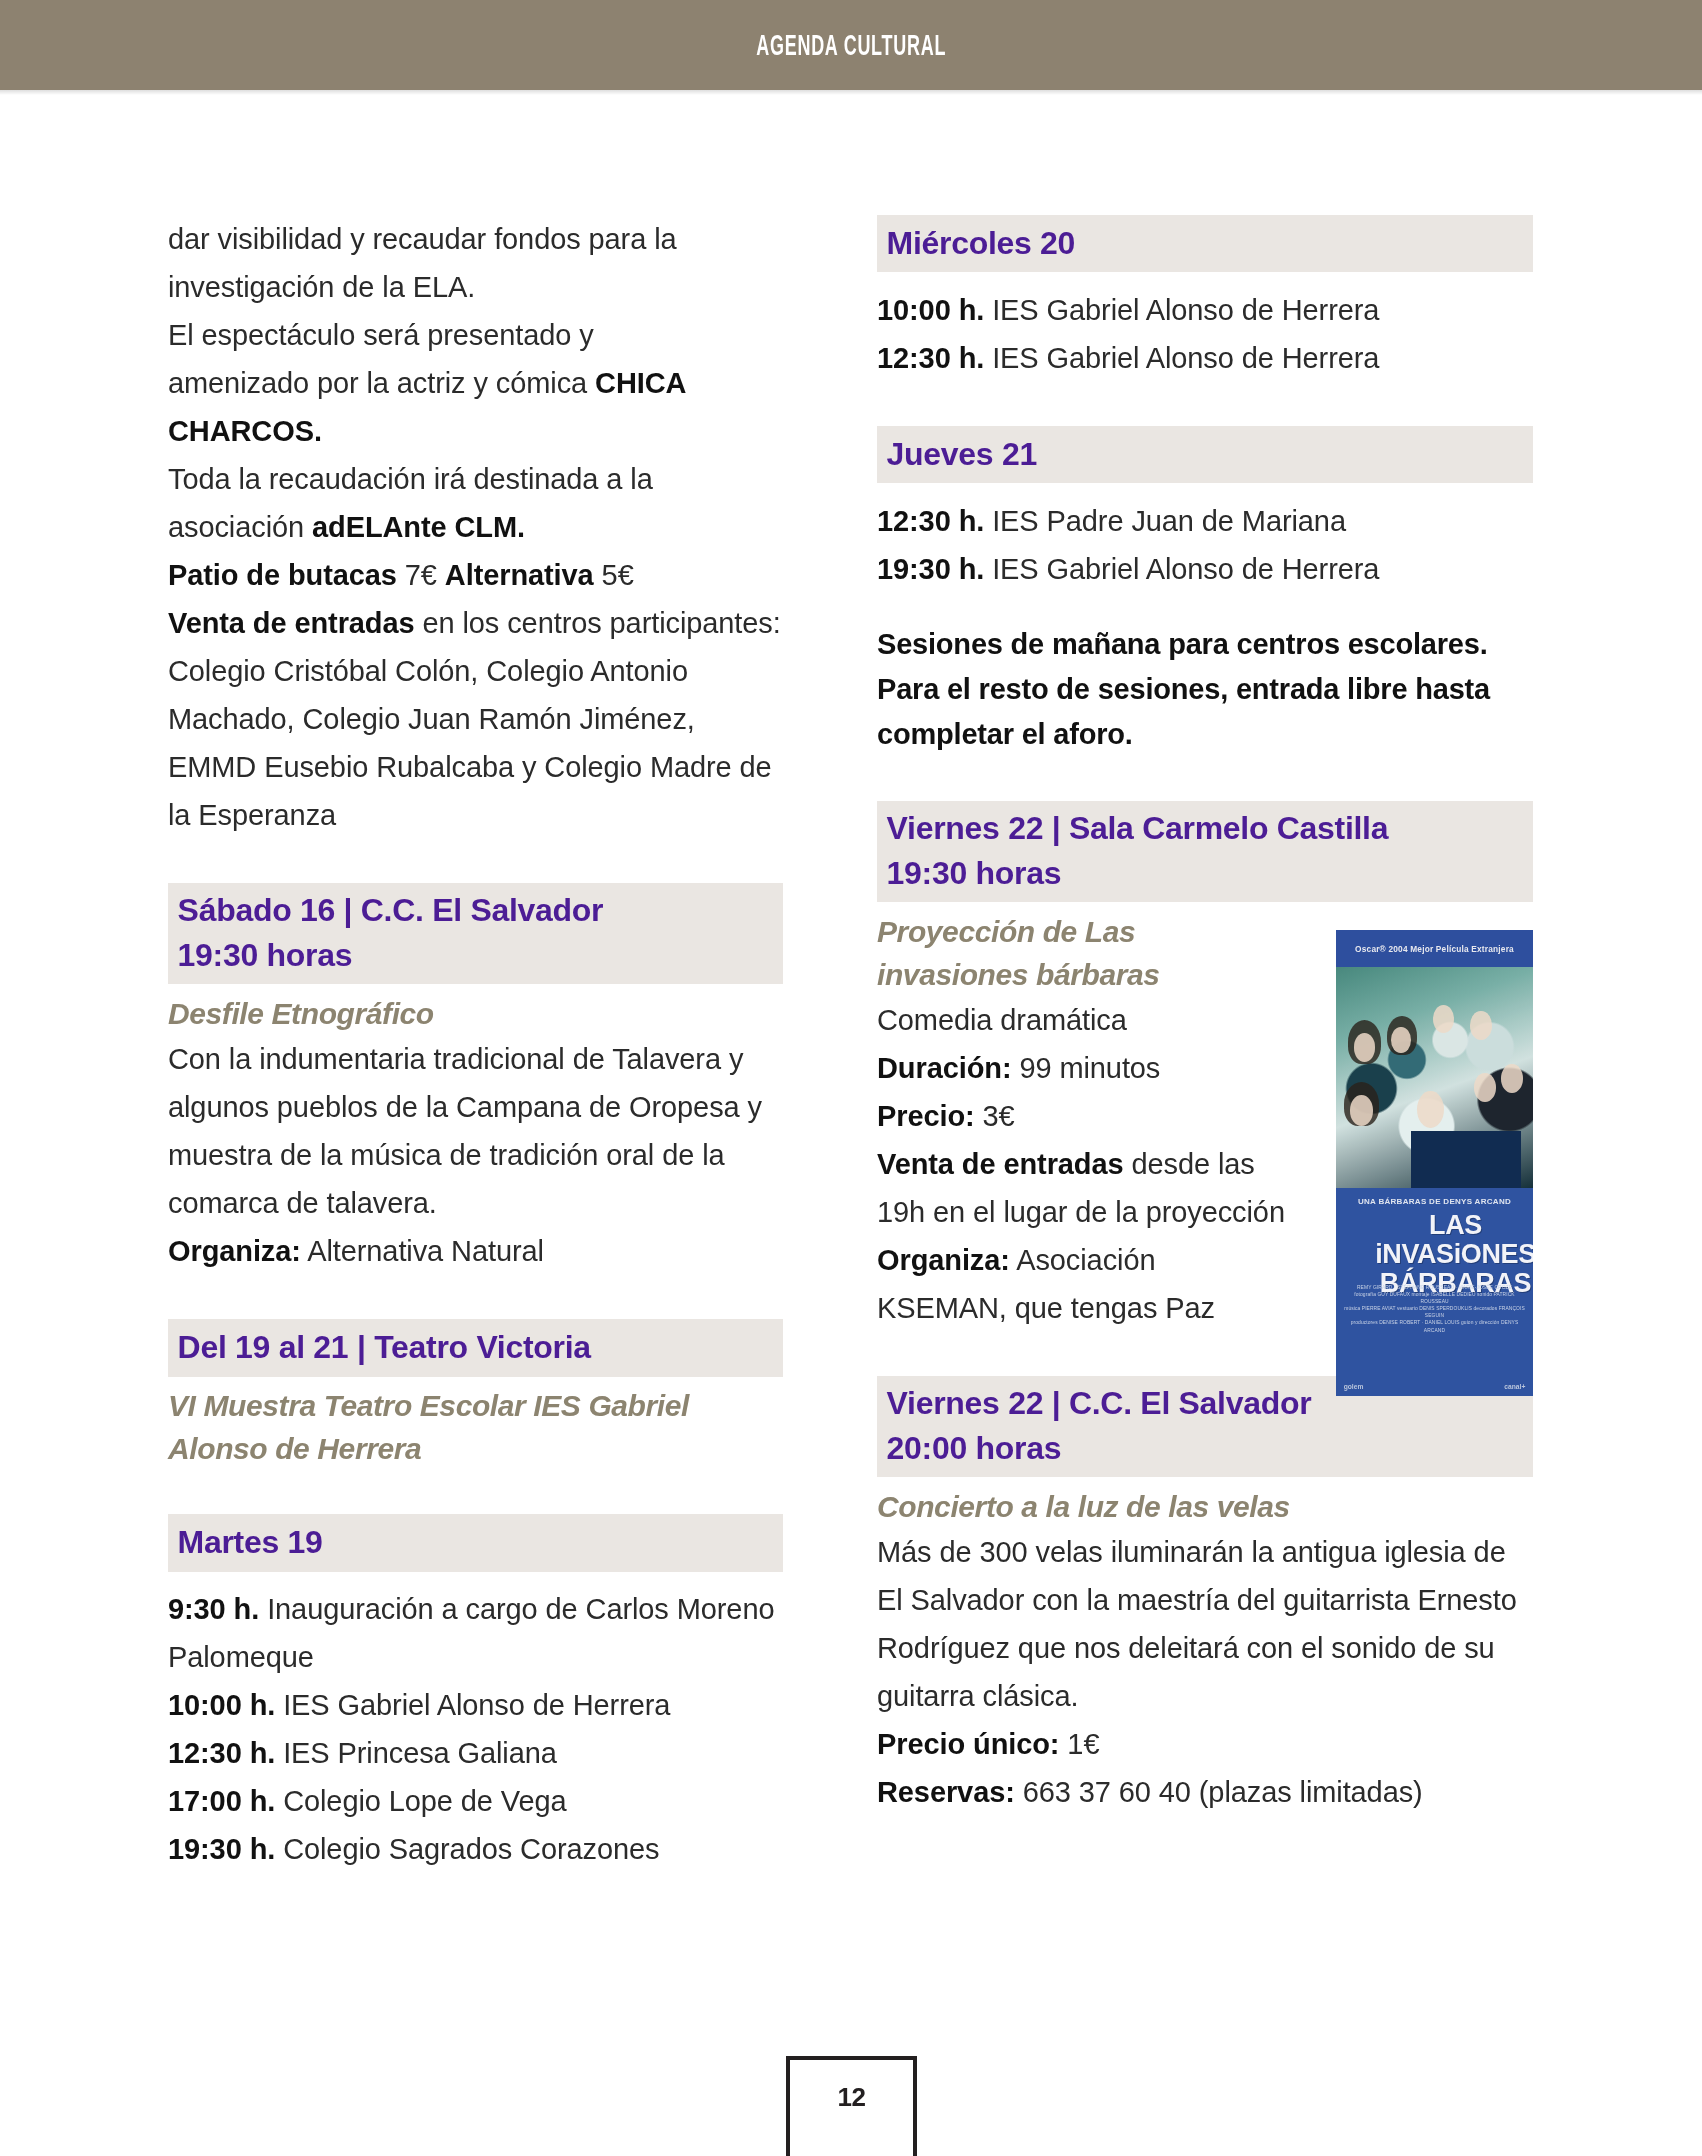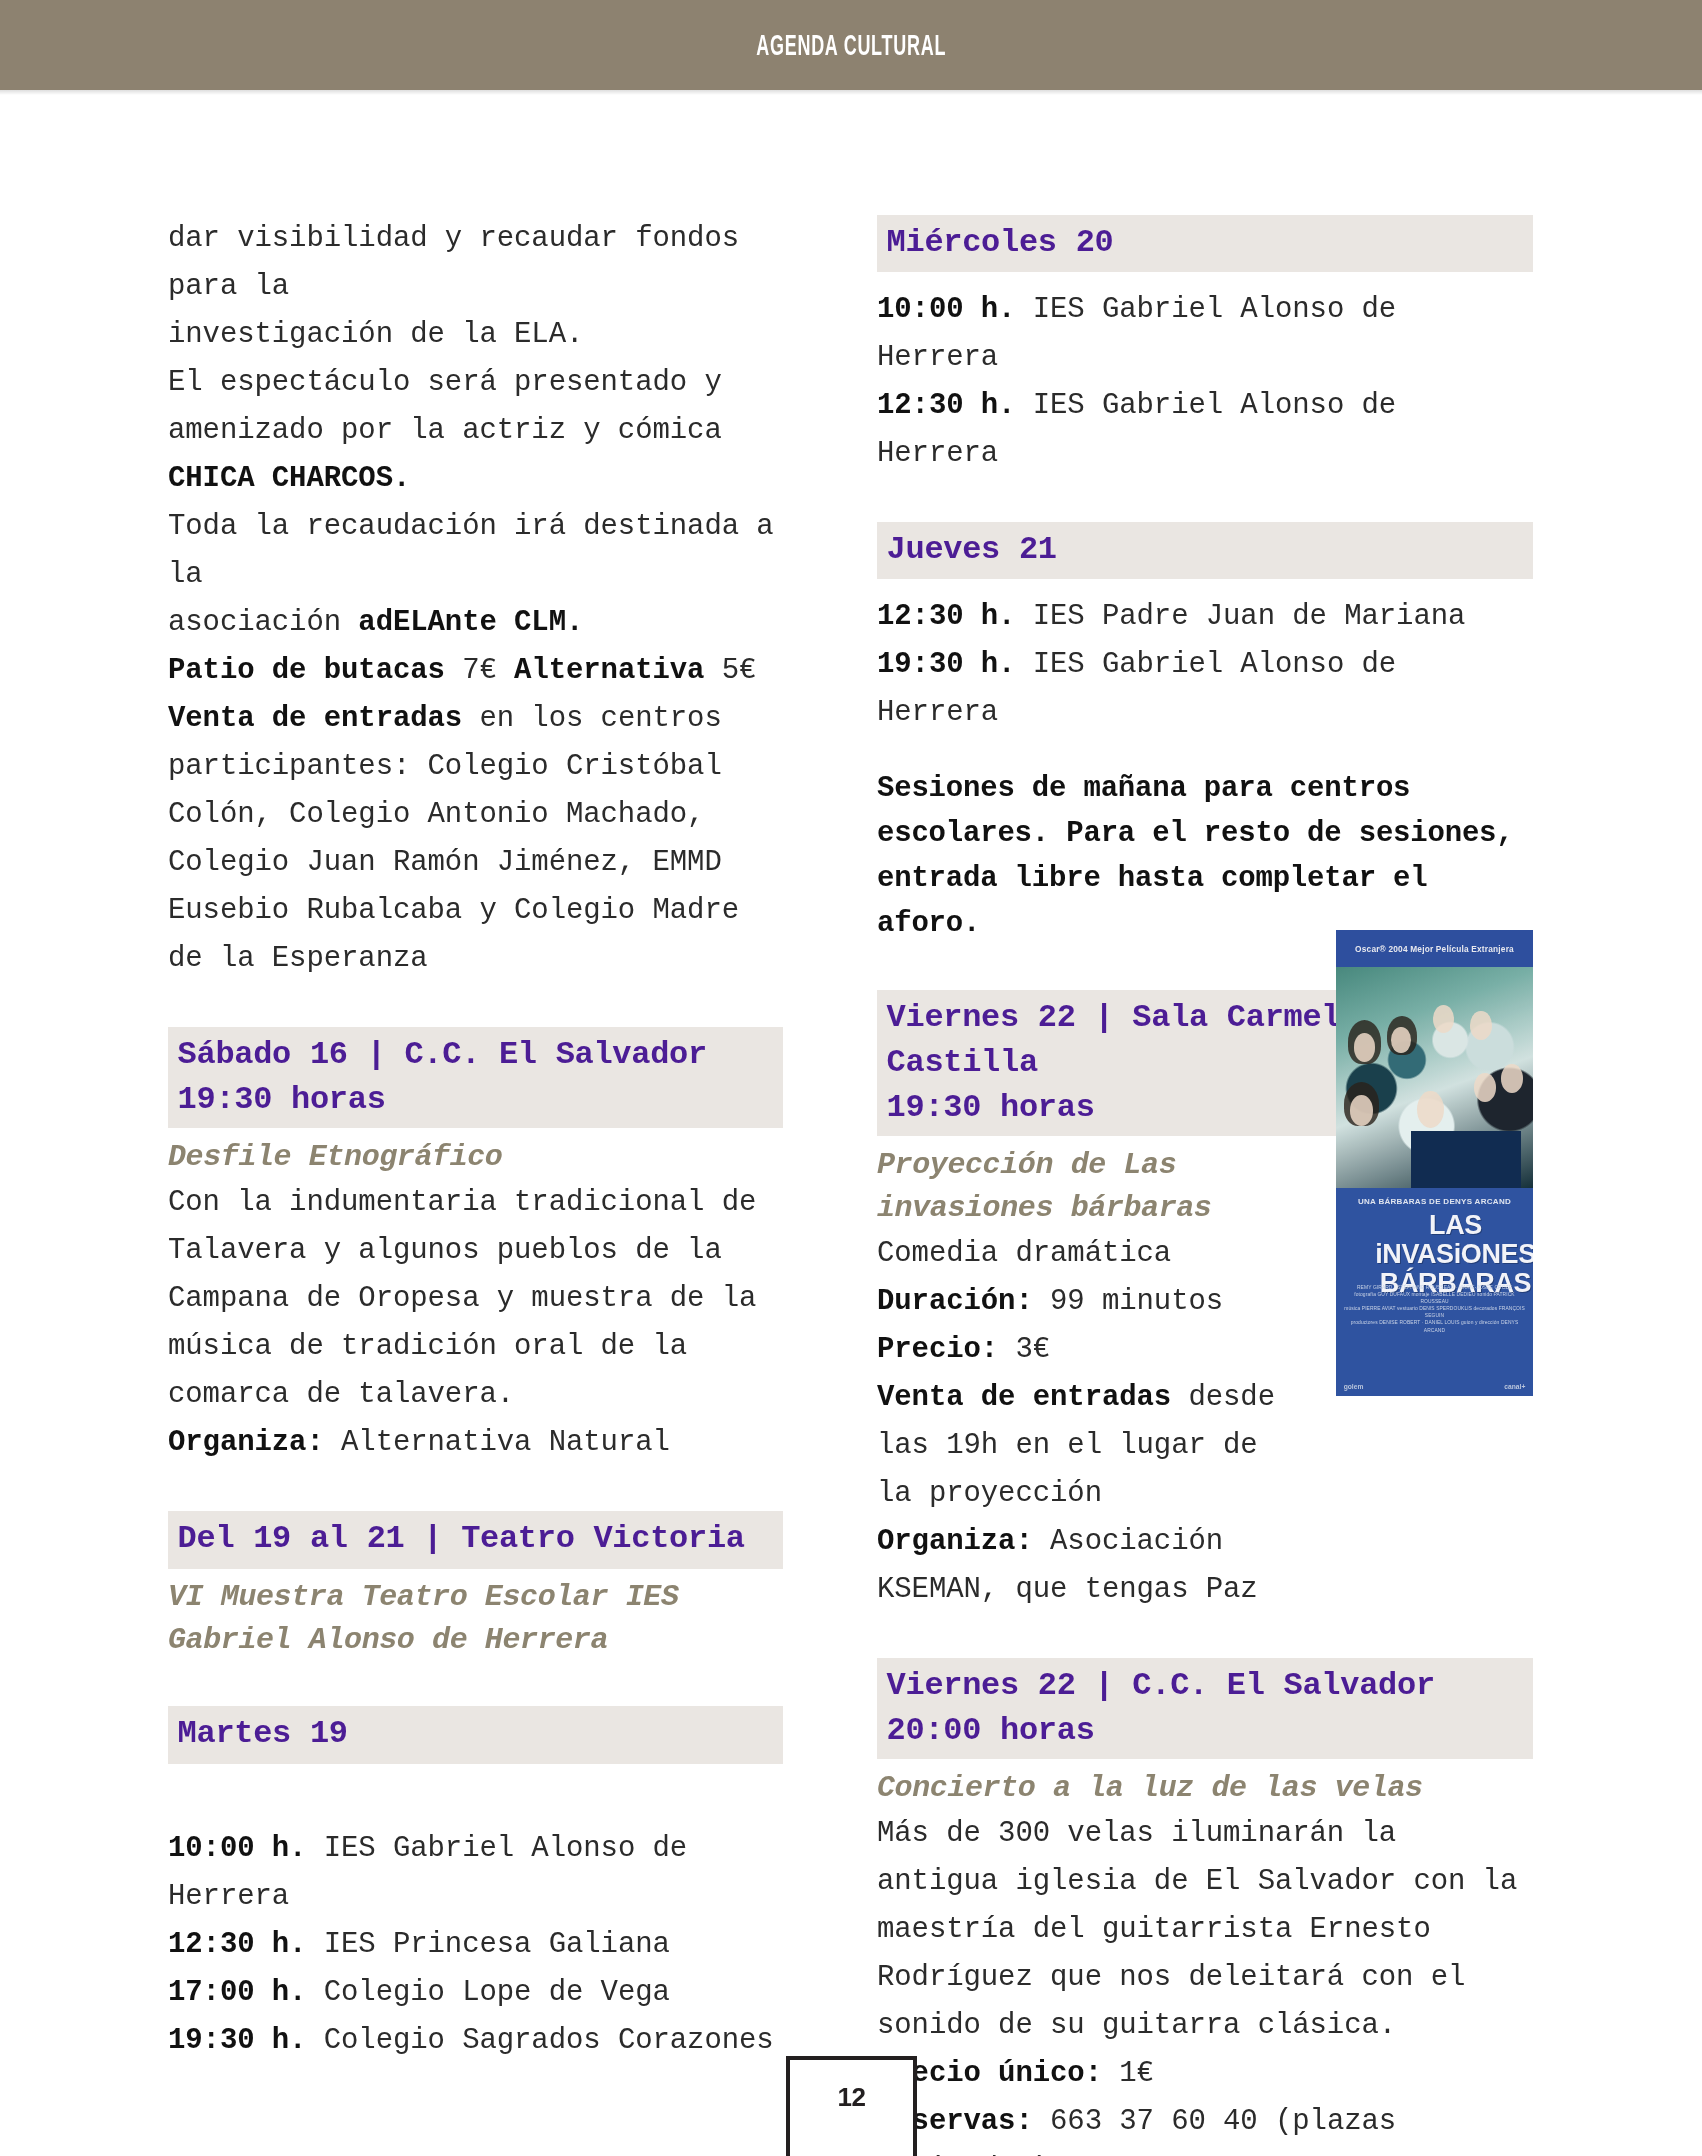--- a/index.html
+++ b/index.html
@@ -31,21 +31,21 @@
   .topbar-shadow{
     position:absolute;left:0;top:90px;width:1702px;height:4.8px;
     background:linear-gradient(to bottom,rgba(0,0,0,.13),rgba(0,0,0,0));
   }
 
   
   .page{
     position:absolute;left:0;top:90px;width:1702px;height:2066px;
   }
   .col{
-    position:absolute;top:125px;font-family:Liberation Mono, monospace;
+    position:absolute;top:125px;
   }
   .col-left{left:168px;width:615px;}
   .col-right{left:877px;width:656px;}
 
   
   p{margin:0;}
   .body-text{
     font-size:29px;
     line-height:48px;
     color:#2b2b2b;
@@ -229,21 +229,21 @@
 
     <div class="spacer-lg"></div>
 
     <div class="band">
       <span>Martes 19</span>
     </div>
 
     <div class="spacer-sm"></div>
 
     <p class="body-text para">
-      <br>
+      <span class="sched-line"><b>9:30 h.</b><span> Inauguración a cargo de Carlos Moreno Palomeque</span></span><br>
       <span class="sched-line"><b>10:00 h.</b><span> IES Gabriel Alonso de Herrera</span></span><br>
       <span class="sched-line"><b>12:30 h.</b><span> IES Princesa Galiana</span></span><br>
       <span class="sched-line"><b>17:00 h.</b><span> Colegio Lope de Vega</span></span><br>
       <span class="sched-line"><b>19:30 h.</b><span> Colegio Sagrados Corazones</span></span>
     </p>
 
   </div>
 
   <div class="col col-right">
 

